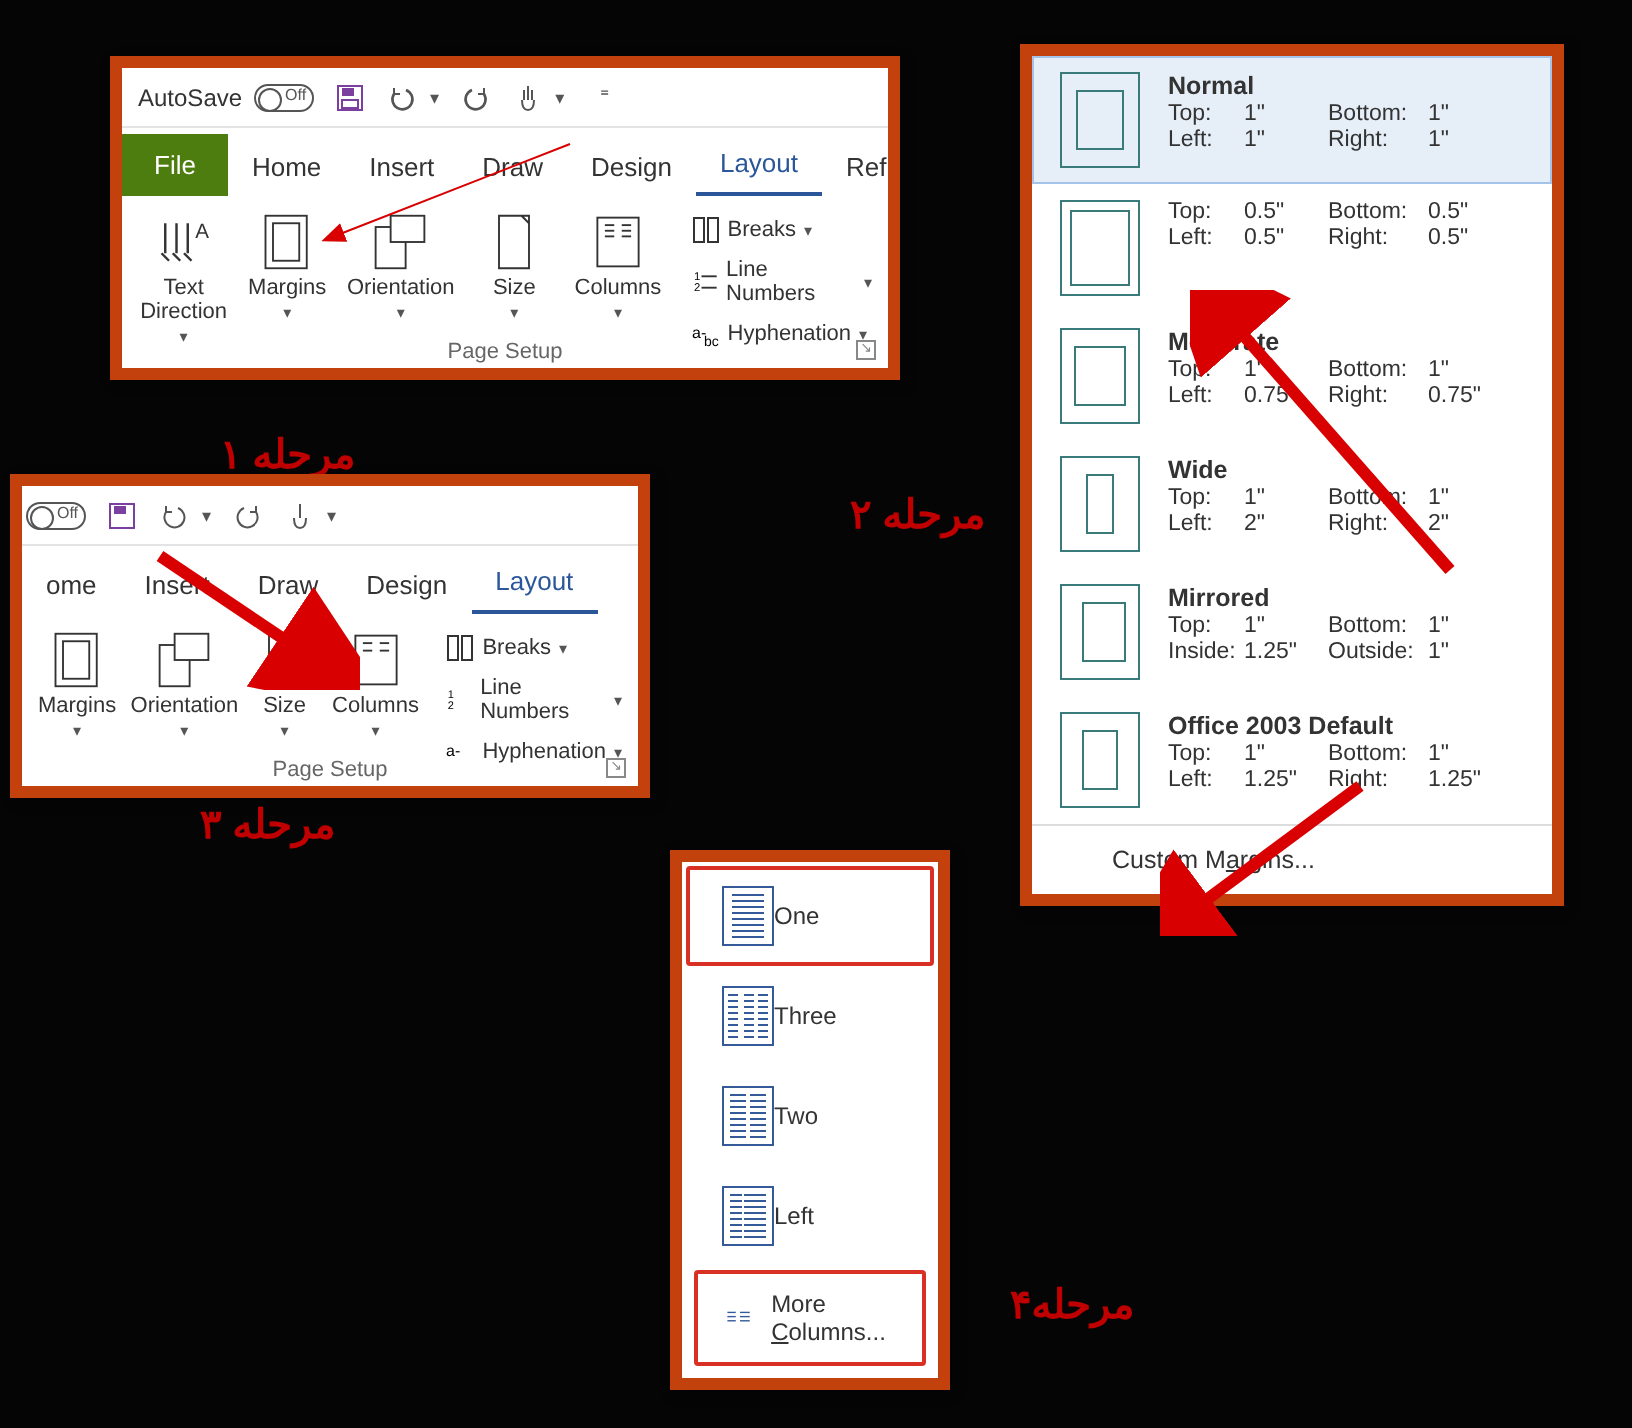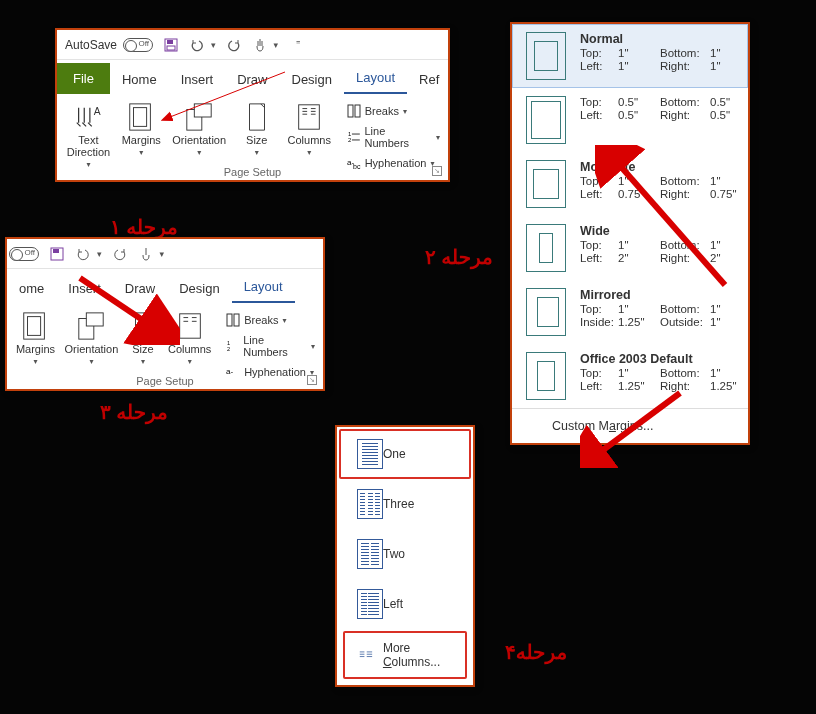--- a/index.html
+++ b/index.html
@@ -1,18 +1,18 @@
 <!DOCTYPE html>
 <html><head>
 <meta charset="utf-8">
 <style>
   * { box-sizing: border-box; font-family: "Segoe UI", sans-serif; }
   body { margin:0; background:#050505; width:816px; height:714px; position:relative; }
 
-  .panel { background:#fff; position:absolute; border:2px solid #c2410c; font-size:12px; color:#333;}
+  .panel { background:#fff; position:absolute; border:6px solid #c2410c; font-size:12px; color:#333;}
   .shadow { box-shadow: 2px 2px 6px rgba(0,0,0,.3);}
 
   
   .titlebar { display:flex; align-items:center; height:30px; padding:0 8px; gap:10px; border-bottom:1px solid #e3e3e3;}
   .autosave { display:flex; align-items:center; gap:6px;}
   .toggle-off { width:30px; height:14px; border:1px solid #555; border-radius:9px; position:relative;}
   .toggle-off::after{content:"Off"; font-size:8px; position:absolute; right:3px; top:0; color:#555;}
   .toggle-off::before{content:""; position:absolute; left:1px; top:1px; width:10px; height:10px; border:1px solid #555; border-radius:50%; background:#fff;}
   .qat-icon { width:16px; height:16px; color:#555; display:inline-flex; align-items:center; justify-content:center;}
   .caret { font-size:9px; color:#555; margin-left:-4px;}
@@ -280,21 +280,21 @@
           <span class="small-caret"> ▾</span>
         </div>
     </div>
     <div class="group-label">Page Setup</div>
     <div class="launcher">↘</div>
   </div>
 </div>
 
 <div class="step-label" style="left:100px; top:400px;">مرحله ۳</div>
 
-<div class="panel shadow" style="left:510px; top:22px; width:240px;">
+<div class="panel shadow" style="left:510px; top:22px; width:272px;">
   <div id="margins-list">
       <div class="margins-item sel">
         <div class="m-thumb">
           <div class="m-inner" style="top:8px;left:7px;right:7px;bottom:8px;"></div>
         </div>
     <div class="m-text">
       <div class="m-title">Normal</div>
       <div class="m-row">
             <span class="key">Top:</span>
             <span class="val">1"</span>

